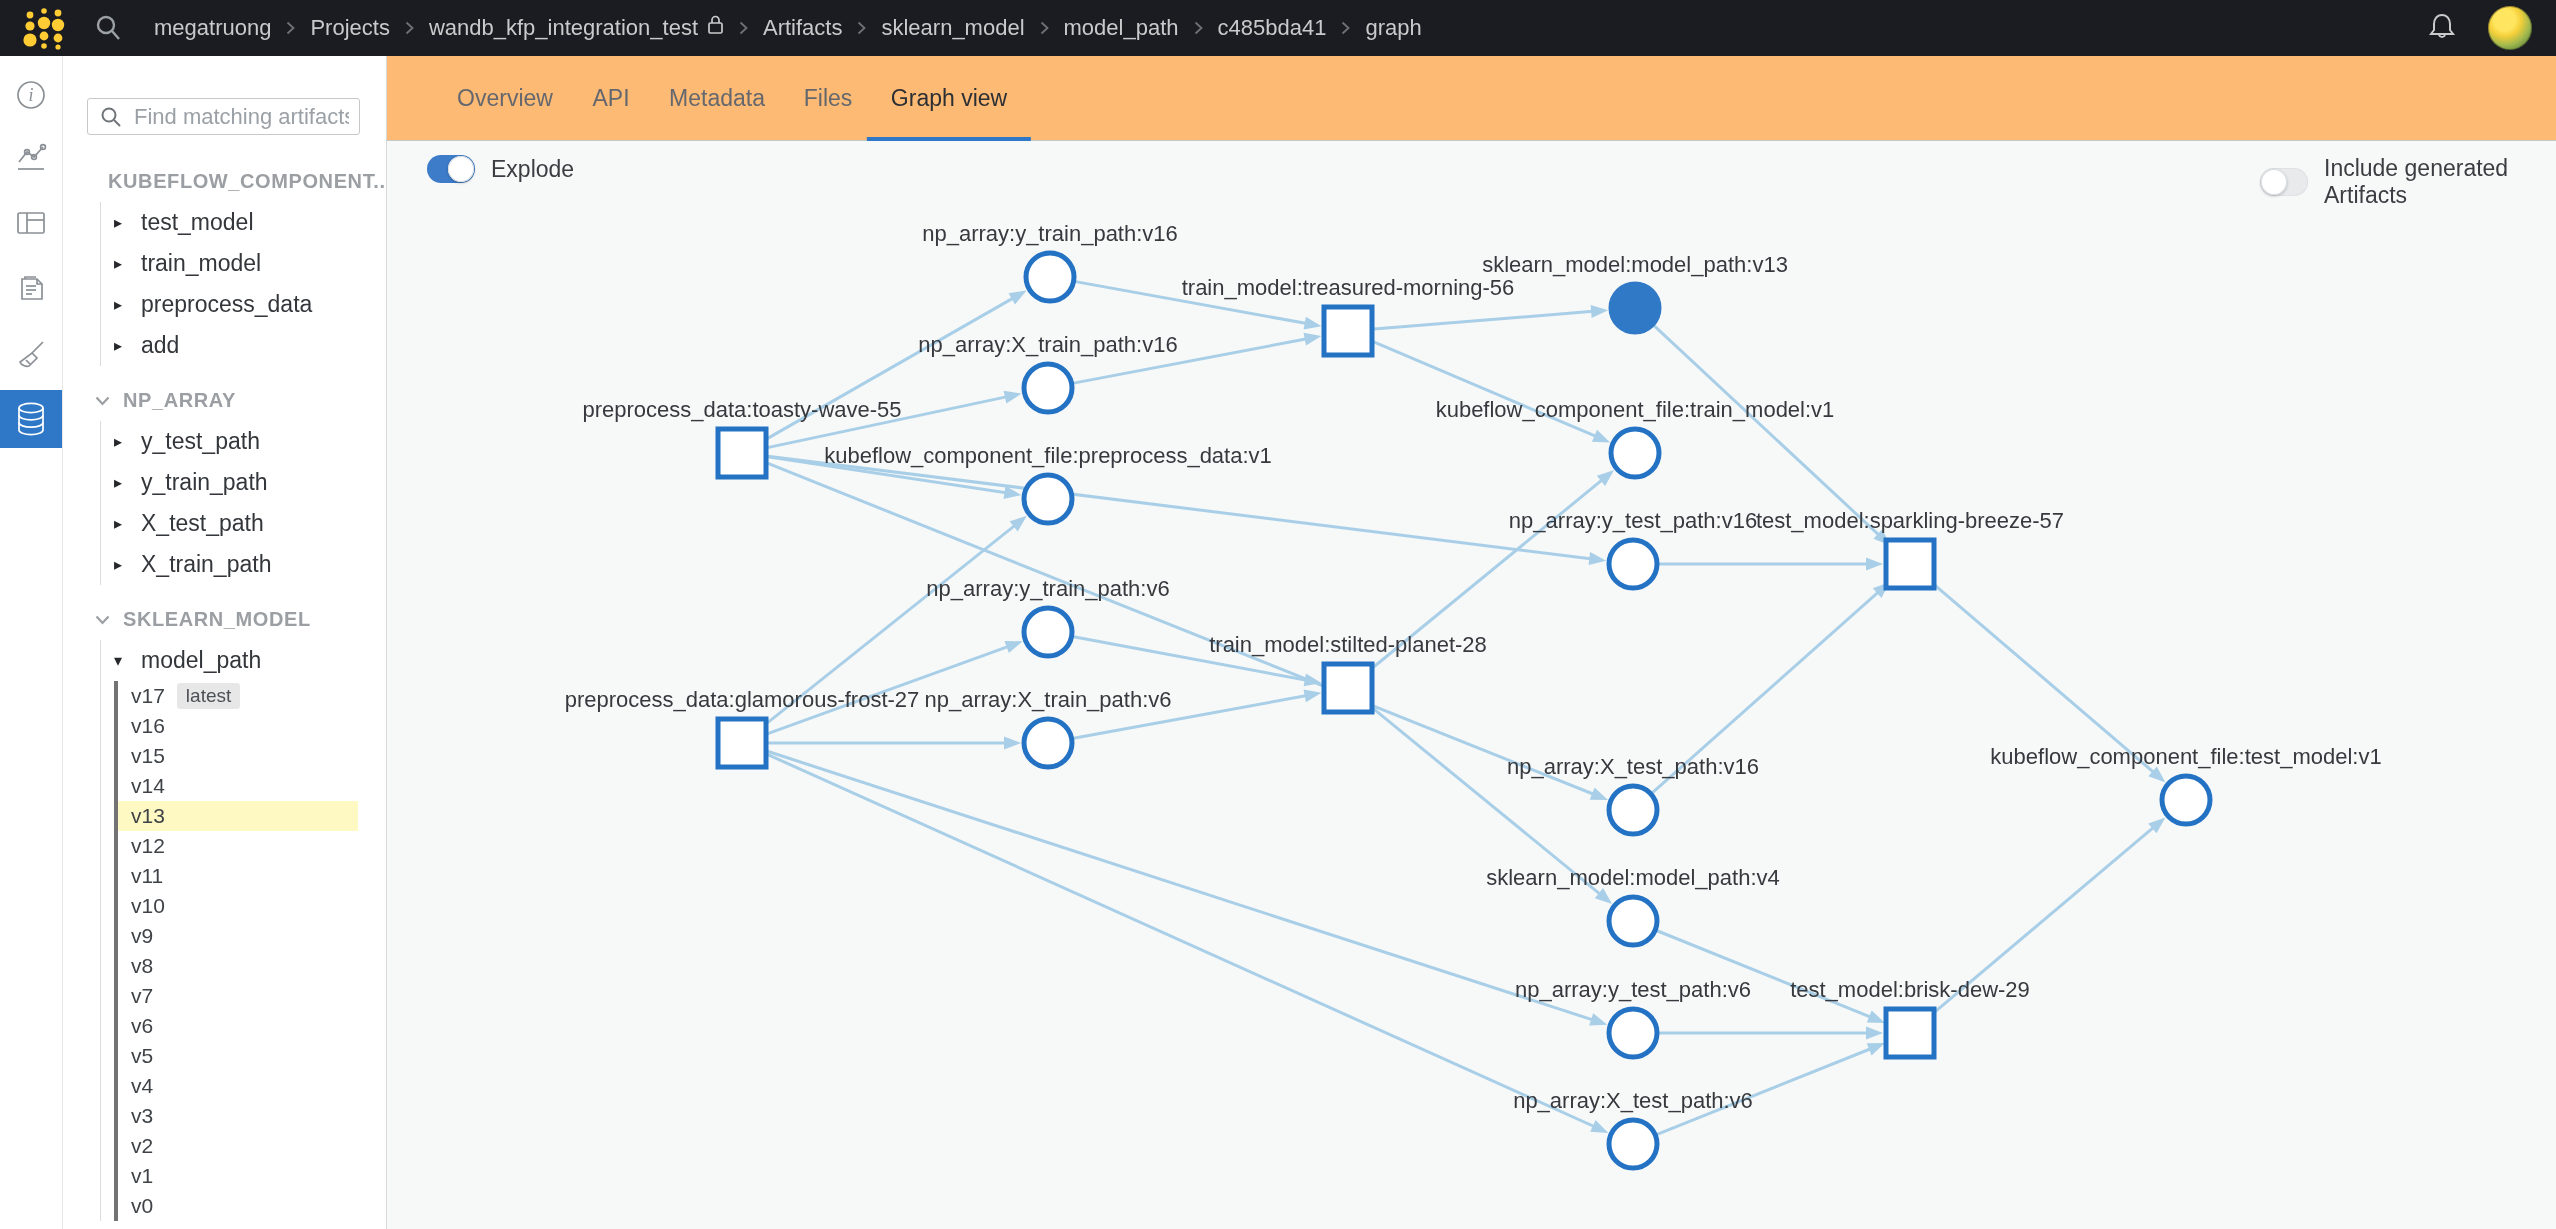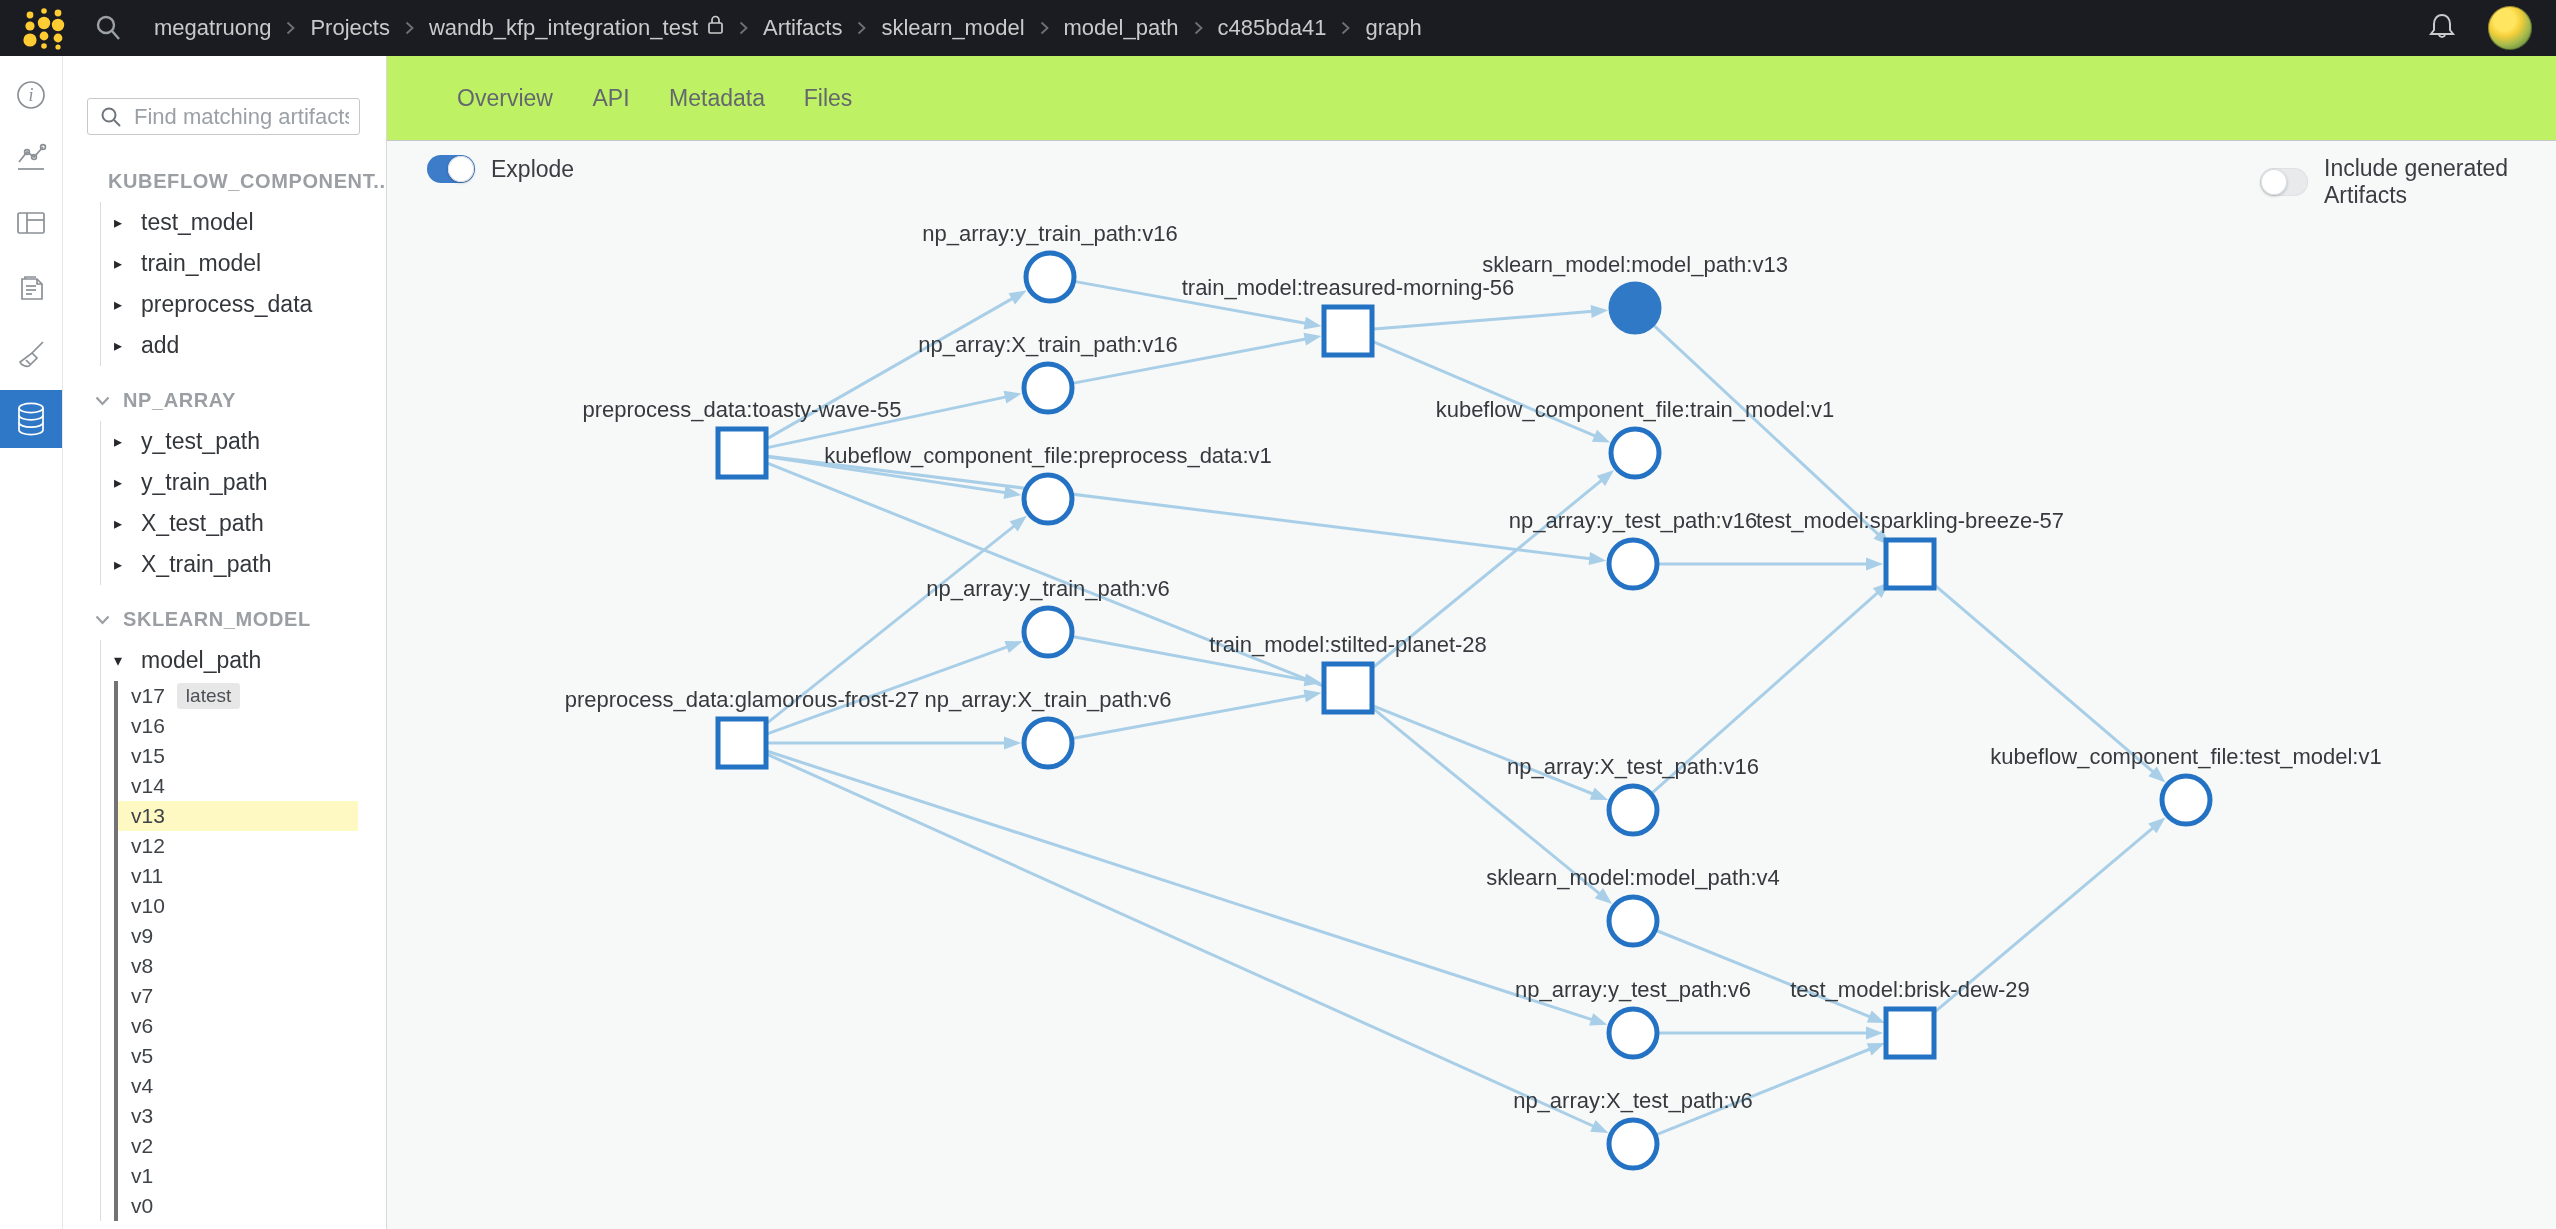--- a/index.html
+++ b/index.html
@@ -50,21 +50,21 @@
   .tree-item .tri{font-size:16px;color:#26282b;margin-right:13px;width:14px;}
   .versions{margin-left:13px;border-left:4px solid #737373;}
   .version{height:30px;display:flex;align-items:center;padding-left:13px;
             font-size:21px;color:#3f4347;cursor:pointer;}
   .version.selected{background:#fef9c3;}
   .badge{margin-left:12px;background:#e7e7e7;border-radius:3px;padding:2px 9px;
          font-size:19px;color:#4d5055;}
 
   
   .main{position:absolute;top:56px;left:387px;right:0;bottom:0;background:#fff;}
-  .tabsbar{position:relative;height:84px;background:#bef264;border-bottom:1px solid #c6c8ca;}
+  .tabsbar{position:relative;height:84px;background:#fdba74;border-bottom:1px solid #c6c8ca;}
   .tab{position:absolute;top:0;height:84px;display:flex;align-items:center;
        padding:0 24px;transform:translateX(-50%);font-size:23px;color:#64686e;cursor:pointer;}
   .tab.active{color:#2c2f33;}
   .tab.active::after{content:"";position:absolute;left:0;right:0;bottom:-1px;height:4px;
        background:#2e78c7;}
   .content{position:absolute;top:85px;left:0;right:0;bottom:0;background:#f7f8f8;}
 
   
   .ctl{position:absolute;top:14px;display:flex;align-items:center;gap:16px;}
   .ctl .lbl{font-size:23px;color:#3a3d41;}
@@ -365,20 +365,23 @@
         <span>Overview</span>
       </div>
       <div class="tab" style="left: 224px;">
         <span>API</span>
       </div>
       <div class="tab" style="left: 330px;">
         <span>Metadata</span>
       </div>
       <div class="tab" style="left: 441px;">
         <span>Files</span>
+      </div>
+      <div class="tab active" style="left: 562px;">
+        <span>Graph view</span>
       </div>
     </div>
   <div class="content">
     <svg id="graph" width="2169" height="1088">
         <line x1="377.57432169523594" y1="299.1003876027223" x2="629.1385174571461" y2="155.34941859591652" stroke="#a8cfe7" stroke-width="3"></line>
         <polygon points="639.5574351626396,149.39575133563451 628.0222048458434,163.4736937115097 621.5723986472044,152.1865328638917" fill="#a8cfe7"></polygon>
         <line x1="380.43255250679255" y1="306.5976604152238" x2="622.8511712398112" y2="255.1035093771643" stroke="#a8cfe7" stroke-width="3"></line>
         <polygon points="634.5892723967924,252.61012187649837 619.3108806539298,262.50055896247324 616.6097108615417,249.78428270907696" fill="#a8cfe7"></polygon>
         <line x1="380.71111124670904" y1="315.86506901094316" x2="622.4333331299364" y2="352.2023964835852" stroke="#a8cfe7" stroke-width="3"></line>
         <polygon points="634.2999998591868,353.9862744886359 616.5226214066797,357.886891793158 618.4551559121512,345.0313361698035" fill="#a8cfe7"></polygon>

